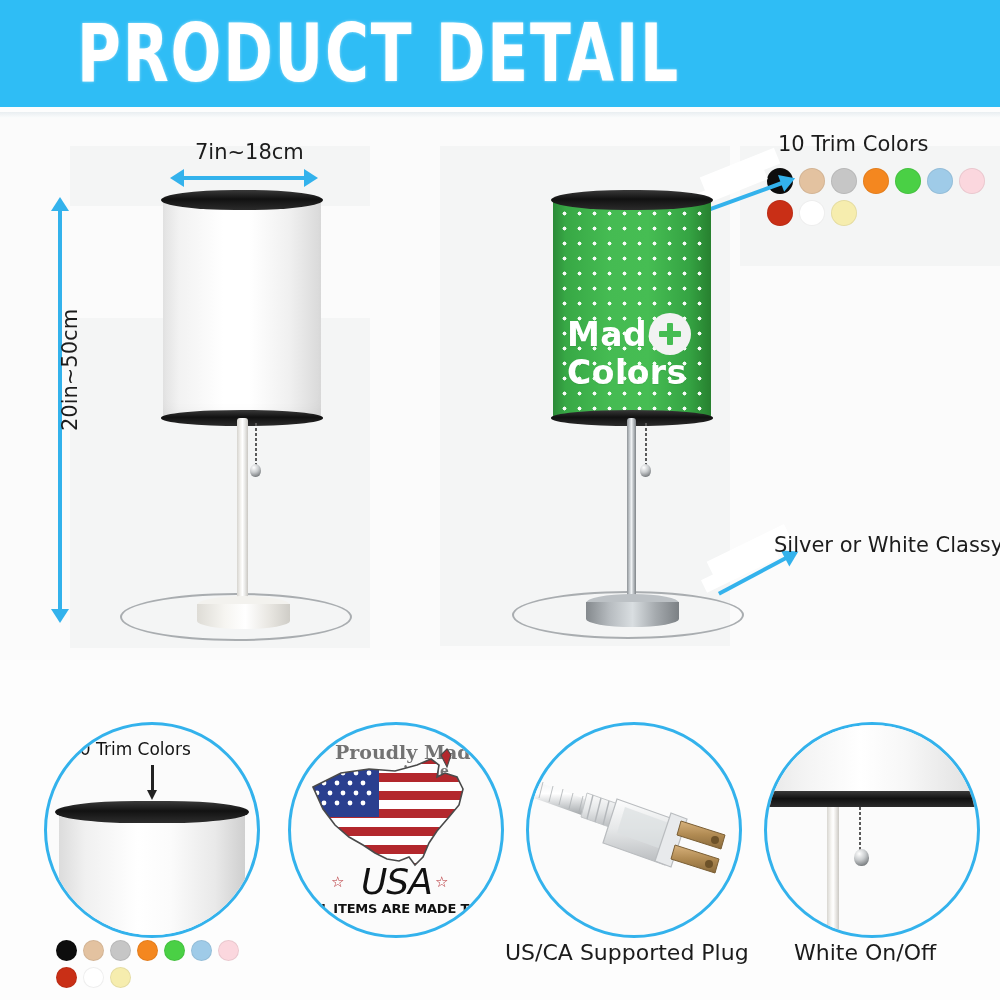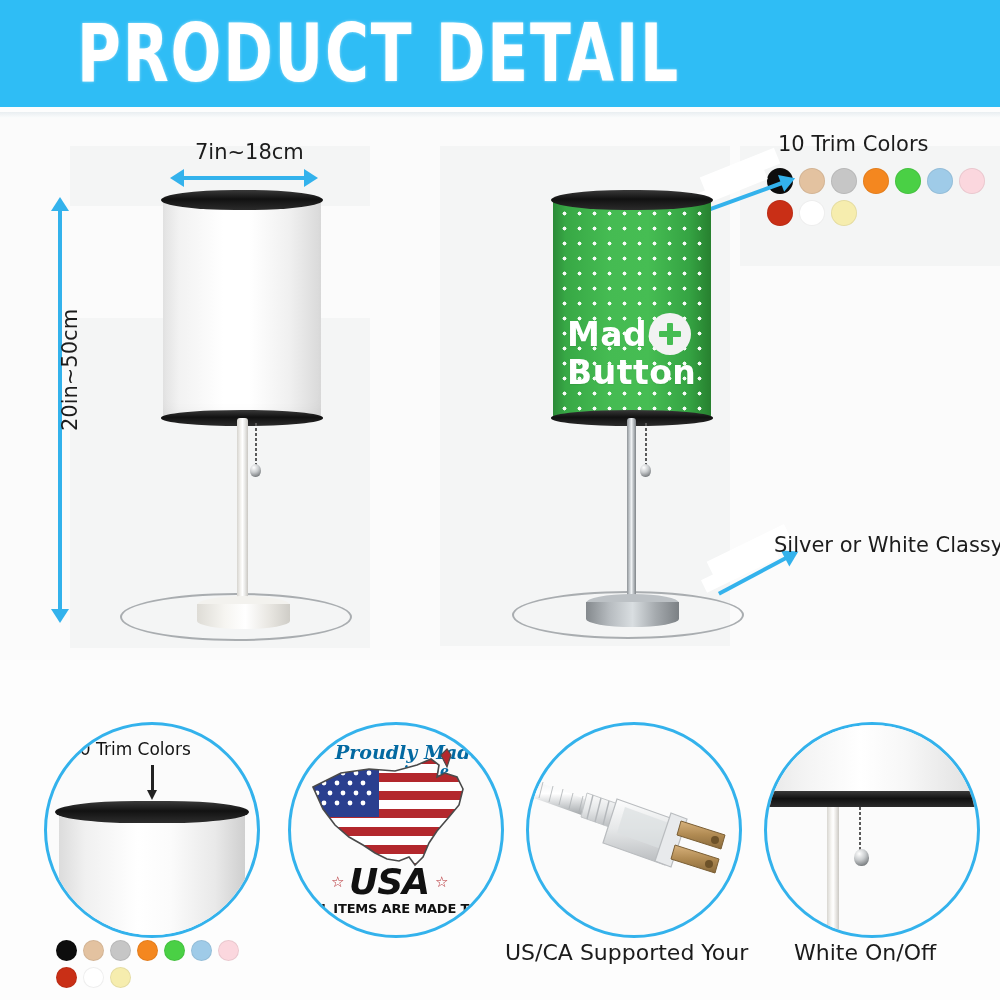--- a/index.html
+++ b/index.html
@@ -185,26 +185,26 @@
   .mini-arrow{position:absolute;width:3px;background:#222;}
   .mini-arrow::after{
     content:"";position:absolute;left:-4px;bottom:-9px;width:0;height:0;
     border-left:5.5px solid transparent;border-right:5.5px solid transparent;
     border-top:10px solid #222;
   }
 
   
   .usa-badge{position:absolute;left:0;top:0;width:100%;height:100%;}
   .usa-script{
-    position:absolute;font-family:"DejaVu Serif", serif;font-style:italic;
-    font-weight:bold;color:#0369a1;white-space:nowrap;text-align:center;
+    position:absolute;font-family:"DejaVu Serif", serif;
+    font-weight:bold;color:#737373;white-space:nowrap;text-align:center;
   }
   .usa-big{
-    position:absolute;font-family:"DejaVu Sans", sans-serif;font-weight:bold;
-    font-style:italic;font-size:36px;color:#111;letter-spacing:-1px;
+    position:absolute;font-family:"DejaVu Sans", sans-serif;font-weight:normal;
+    font-style:italic;font-size:36px;color:#111;letter-spacing:-1px;margin-left:12px;
   }
   .usa-small{
     position:absolute;font-family:"DejaVu Sans", sans-serif;font-weight:bold;
     font-size:13px;color:#111;white-space:nowrap;letter-spacing:-.2px;
   }
   .usa-star{position:absolute;color:#b3282d;font-size:15px;}
 
   
   .plug-wrap{position:absolute;left:0;top:0;width:100%;height:100%;}
 </style>
@@ -265,21 +265,21 @@
       </div>
     </div>
 
     <div class="lamp">
       <div class="cord-ring" style="left:512px;top:473px;width:228px;height:44px;"></div>
       <div class="shade shade-green" style="left:553px;top:82px;width:158px;height:218px;">
         <div class="shade-body">
           <div class="dots"></div>
           <div class="design-text" style="left:14px;top:118px;font-size:33px;">Made</div>
           <div class="plus-circle" style="left:96px;top:113px;"></div>
-          <div class="design-text" style="left:14px;top:156px;font-size:33px;">Button</div>
+          <div class="design-text" style="left:14px;top:156px;font-size:33px;">Colors</div>
         </div>
         <div class="trim trim-top"></div>
         <div class="trim trim-bottom"></div>
       </div>
       <div class="pole pole-silver" style="left:627px;top:300px;width:9px;height:184px;"></div>
       <div class="pullchain" style="left:645px;top:305px;height:42px;"></div>
       <div class="pullknob" style="left:640px;top:346px;"></div>
       <div class="base base-silver" style="left:586px;top:476px;width:93px;height:40px;">
         <div class="base-top"></div>
         <div class="base-side"></div>
@@ -424,21 +424,21 @@
         <path d="M96,82 L140,98 L132,124 L88,108 Z" fill="#dcdfe1" opacity=".7"></path>
 
         <path d="M142,88 L158,94 L142,142 L126,136 Z" fill="#e8eaec" stroke="#b9bcbf" stroke-width="1.2"></path>
 
         <path d="M152,96 L196,110 L192,124 L148,110 Z" fill="url(#brassG)" stroke="#7a5e34" stroke-width="1"></path>
         <ellipse cx="186" cy="115" rx="4" ry="4" fill="#6d5229"></ellipse>
         <path d="M146,120 L190,134 L186,148 L142,134 Z" fill="url(#brassG)" stroke="#7a5e34" stroke-width="1"></path>
         <ellipse cx="180" cy="139" rx="4" ry="4" fill="#6d5229"></ellipse>
       </svg>
     </div>
-    <div class="fcaption" style="left:505px;top:226px;">US/CA Supported Your</div>
+    <div class="fcaption" style="left:505px;top:226px;">US/CA Supported Plug</div>
 
     <div class="fcircle" style="left:764px;top:8px;width:210px;height:210px;">
       <div style="position:absolute;left:-6px;top:-6px;width:222px;height:76px;
                   background:linear-gradient(90deg,#e6e6e6,#f4f4f4 20%,#ffffff 45%,#f7f7f7 65%,#dedede);"></div>
       <div style="position:absolute;left:-6px;top:66px;width:222px;height:16px;
                   background:linear-gradient(#3a3a3a,#111111 48%,#2c2c2c);"></div>
       <div style="position:absolute;left:60px;top:82px;width:12px;height:130px;
                   background:linear-gradient(90deg,#d8d6d1,#f7f6f3 35%,#ffffff 52%,#eceae7 72%,#cbc9c4);"></div>
       <div class="pullchain" style="left:92px;top:82px;height:44px;"></div>
       <div class="pullknob" style="left:87px;top:124px;width:15px;height:17px;"></div>

